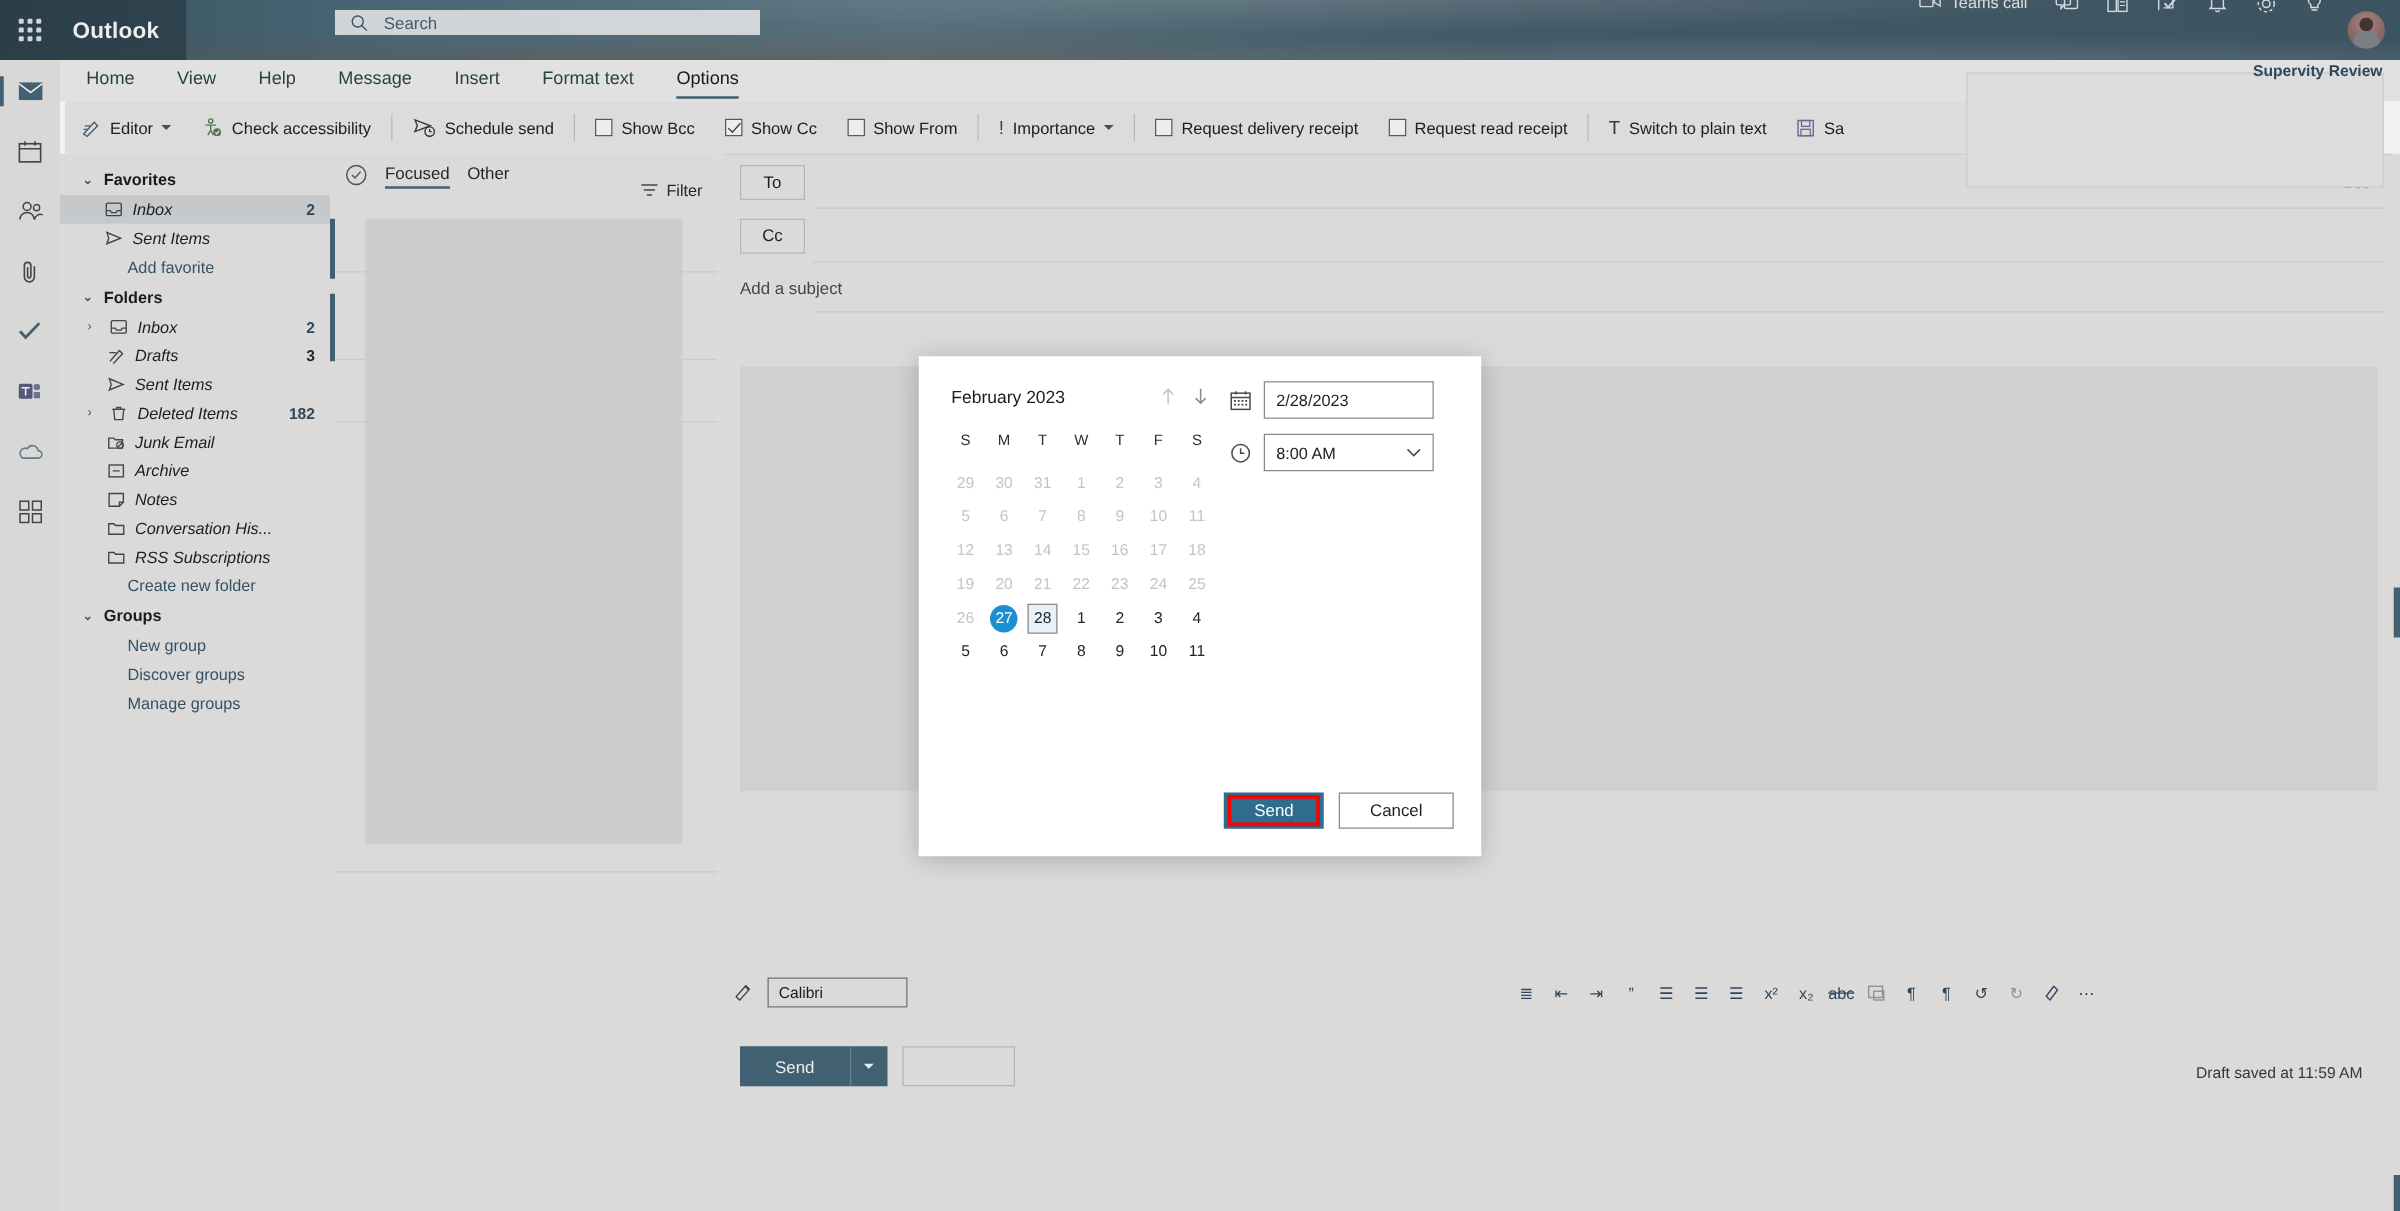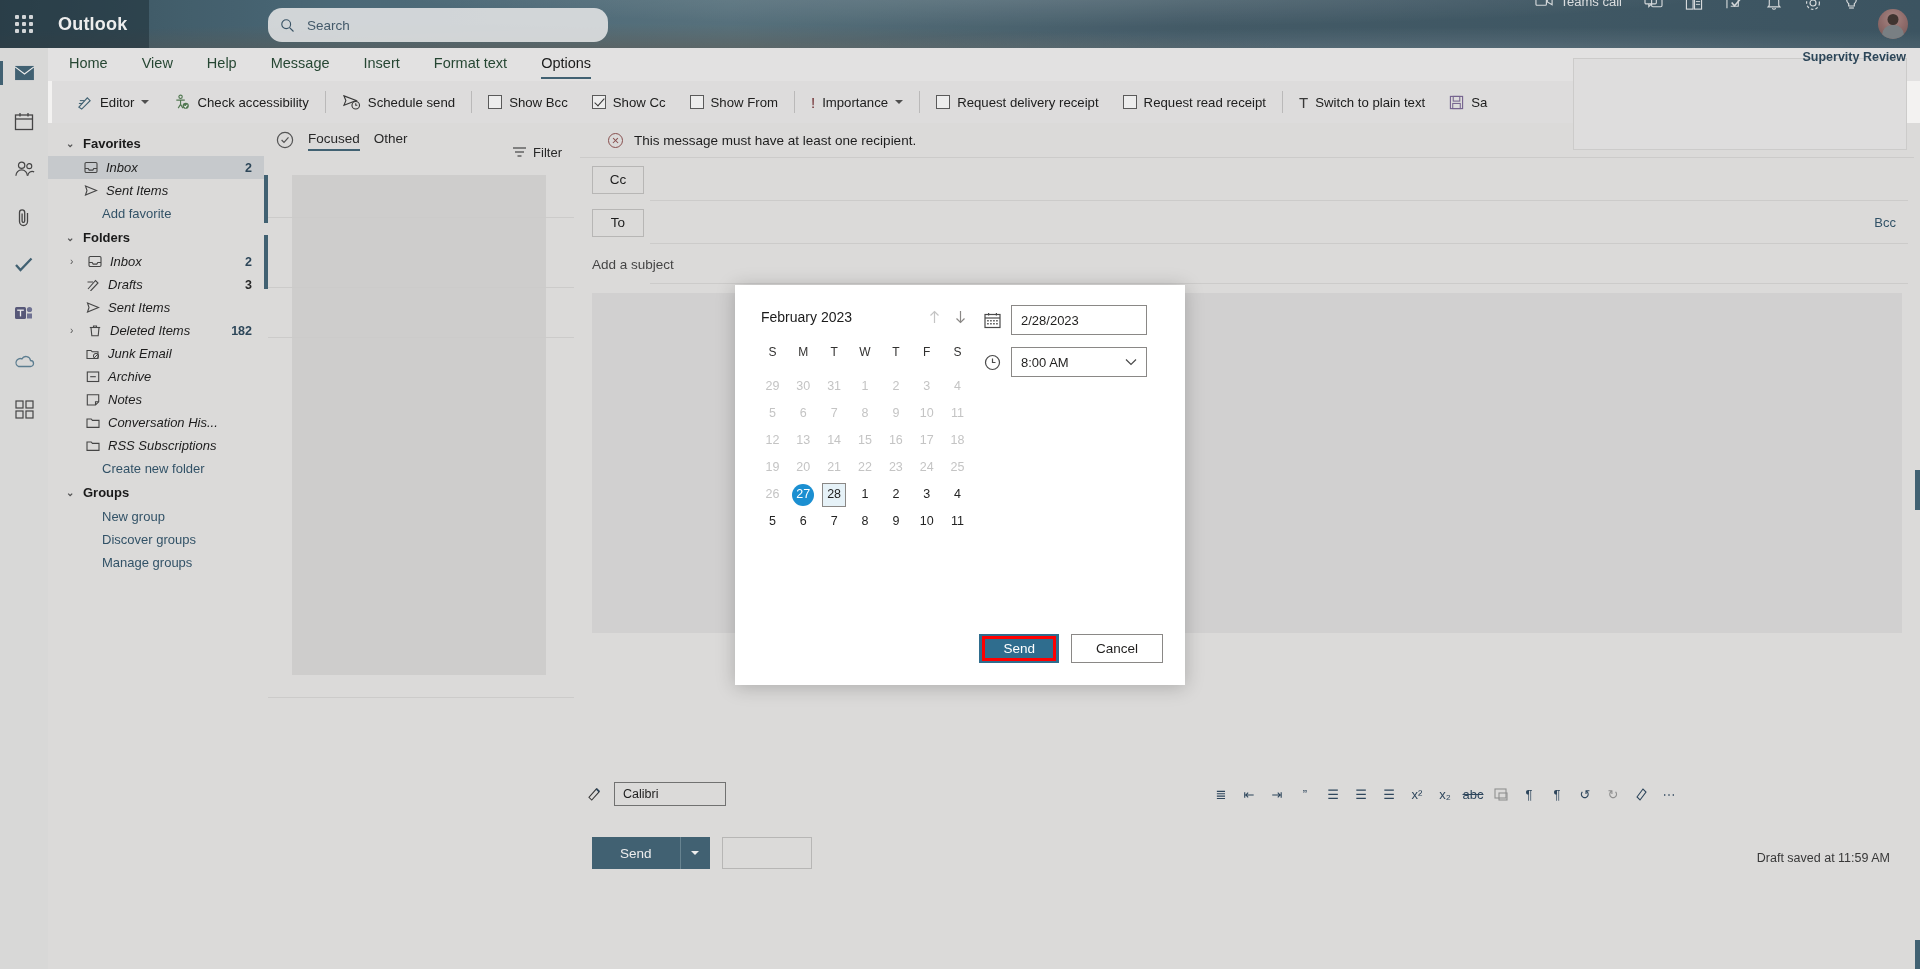--- a/index.html
+++ b/index.html
@@ -38,23 +38,23 @@
     position: relative; z-index: 2; background: rgba(20,52,70,.55);
   }
   .waffle-grid { display: grid; grid-template-columns: repeat(3, 4px); gap: 3px; }
   .waffle-grid i { width: 4px; height: 4px; background: #dfe6ea; border-radius: 1px; display: block; }
   .brand {
     color: #fff; font-size: 18px; font-weight: bold; letter-spacing: .2px;
     padding: 0 22px 0 10px; height: 48px; line-height: 48px;
     position: relative; z-index: 2; background: rgba(20,52,70,.55);
   }
   .search-wrap {
-    position: absolute; left: 268px; top: 8px; width: 340px; height: 34px;
+    position: absolute; left: 268px; top: 8px; width: 340px; height: 20px;
     background: rgba(244,246,247,.88);
-    display: flex; align-items: center; z-index: 3; border-radius: 14px;
+    display: flex; align-items: center; z-index: 3;
   }
   .search-wrap .mag { margin: 0 10px 0 12px; }
   .search-input {
     border: none; outline: none; background: transparent;
     font-size: 13.5px; color: #20486a; width: 260px;
     font-family: "Liberation Sans", sans-serif;
   }
   .search-input::placeholder { color: #3a6483; }
 
   .top-right { position: absolute; right: 0; top: 0; height: 48px; display: flex; align-items: center; z-index: 3; }
@@ -72,21 +72,21 @@
     position: absolute; top: 48px; left: 0; width: 1920px; height: 33px;
     background: #f3f2f1; display: flex; align-items: center; padding-left: 52px;
   }
   .rtab { font-size: 14.5px; color: #14532d; padding: 0 17px; height: 33px; line-height: 31px; position: relative; }
   .rtab.active { font-weight: normal; color: #1b1c1d; }
   .rtab.active::after { content:""; position:absolute; left: 17px; right: 17px; bottom: 2px; height: 2px; background: #2f6d8e; }
 
   
   .ribbon {
     position: absolute; top: 81px; left: 52px; width: 1796px; height: 42px;
-    background: #eeedec; display: flex; align-items: center; padding-left: 12px; gap: 0;
+    background: #eeedec; display: flex; align-items: center; padding-left: 0; gap: 0;
   }
   .rcmd { display: flex; align-items: center; gap: 7px; font-size: 13.2px; color: #222; padding: 0 12px; height: 32px; white-space: nowrap; }
   .rsep { width: 1px; height: 22px; background: #c9c7c6; margin: 0 4px; }
   .cbox { width: 14px; height: 14px; border: 1px solid #616161; background: #fff; display:inline-block; position: relative; }
   .cbox.checked::after {
     content:""; position: absolute; left: 4px; top: 0px; width: 4px; height: 9px;
     border: solid #3b3a39; border-width: 0 1.6px 1.6px 0; transform: rotate(42deg);
   }
   .chev { width: 0; height: 0; border-left: 4px solid transparent; border-right: 4px solid transparent; border-top: 4px solid #555; }
 
@@ -605,34 +605,30 @@
       <div class="ml-accent2"></div>
       <div class="ml-card"></div>
       <div class="ml-sep" style="top:60px;"></div>
       <div class="ml-sep" style="top:130px;"></div>
       <div class="ml-sep" style="top:180px;"></div>
       <div class="ml-sep" style="top:540px;"></div>
     </div>
   </div>
 
   <div class="compose">
-    <div class="warn">
-      <span class="warn-icon"></span>
-      <span>This message must have at least one recipient.</span>
-    </div>
     <div class="hline"></div>
-
-    <div class="addr-row">
-      <div class="addr-btn">Cc</div>
-      <div class="addr-line"></div>
-    </div>
 
     <div class="addr-row">
       <div class="addr-btn">To</div>
       <div class="bcc-link">Bcc</div>
+      <div class="addr-line"></div>
+    </div>
+
+    <div class="addr-row">
+      <div class="addr-btn">Cc</div>
       <div class="addr-line"></div>
     </div>
 
     <div class="subject-row">
       <span>Add a subject</span>
       <div class="addr-line"></div>
     </div>
 
     <div class="body-canvas"></div>
 

